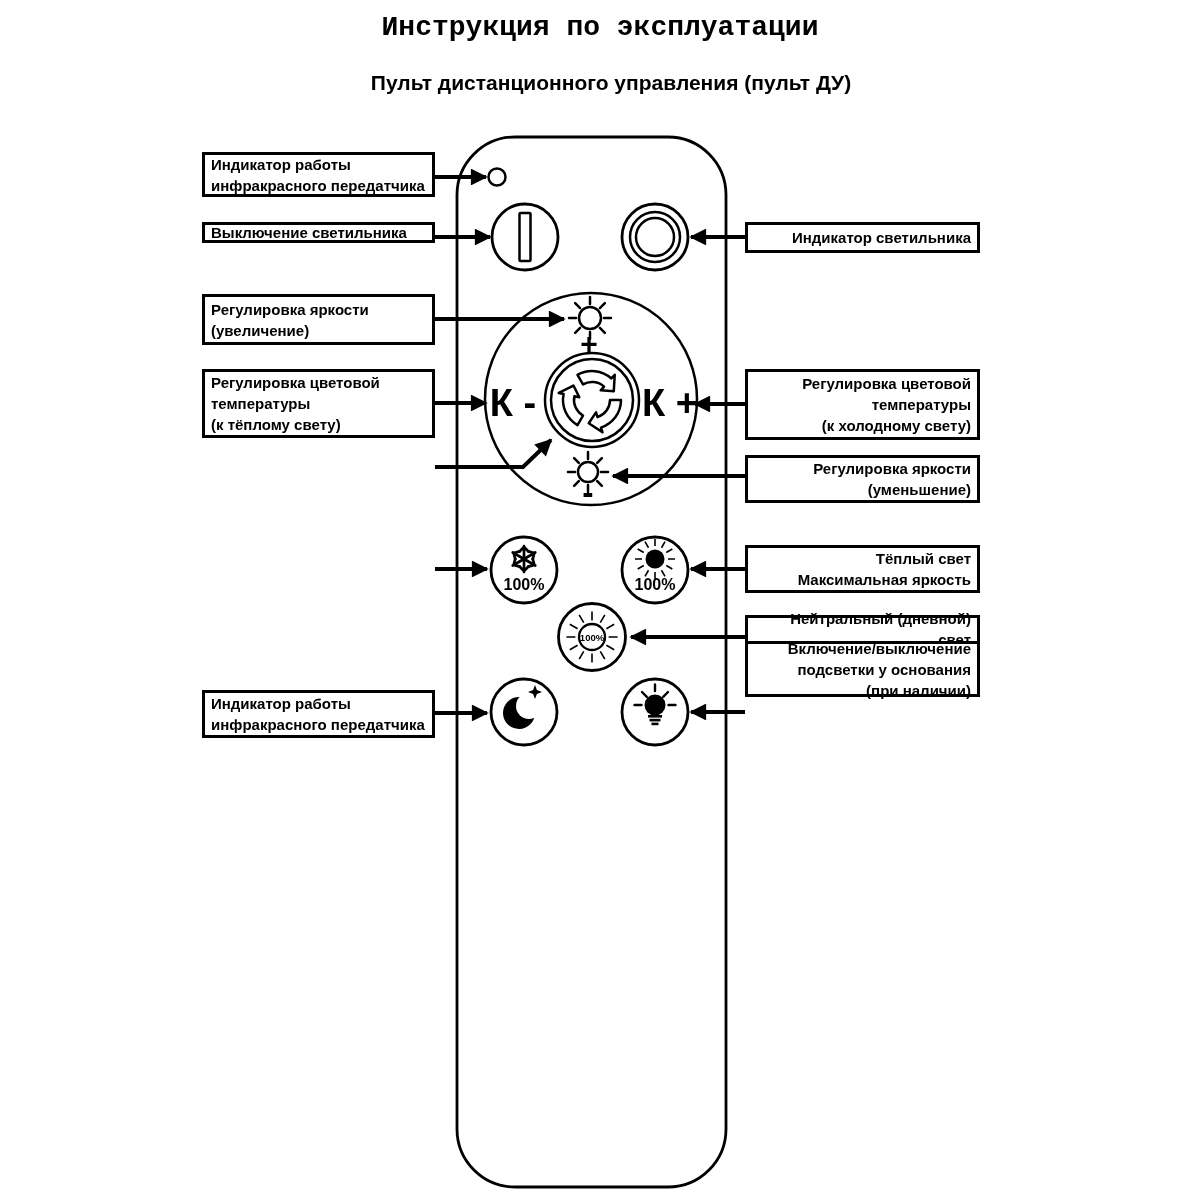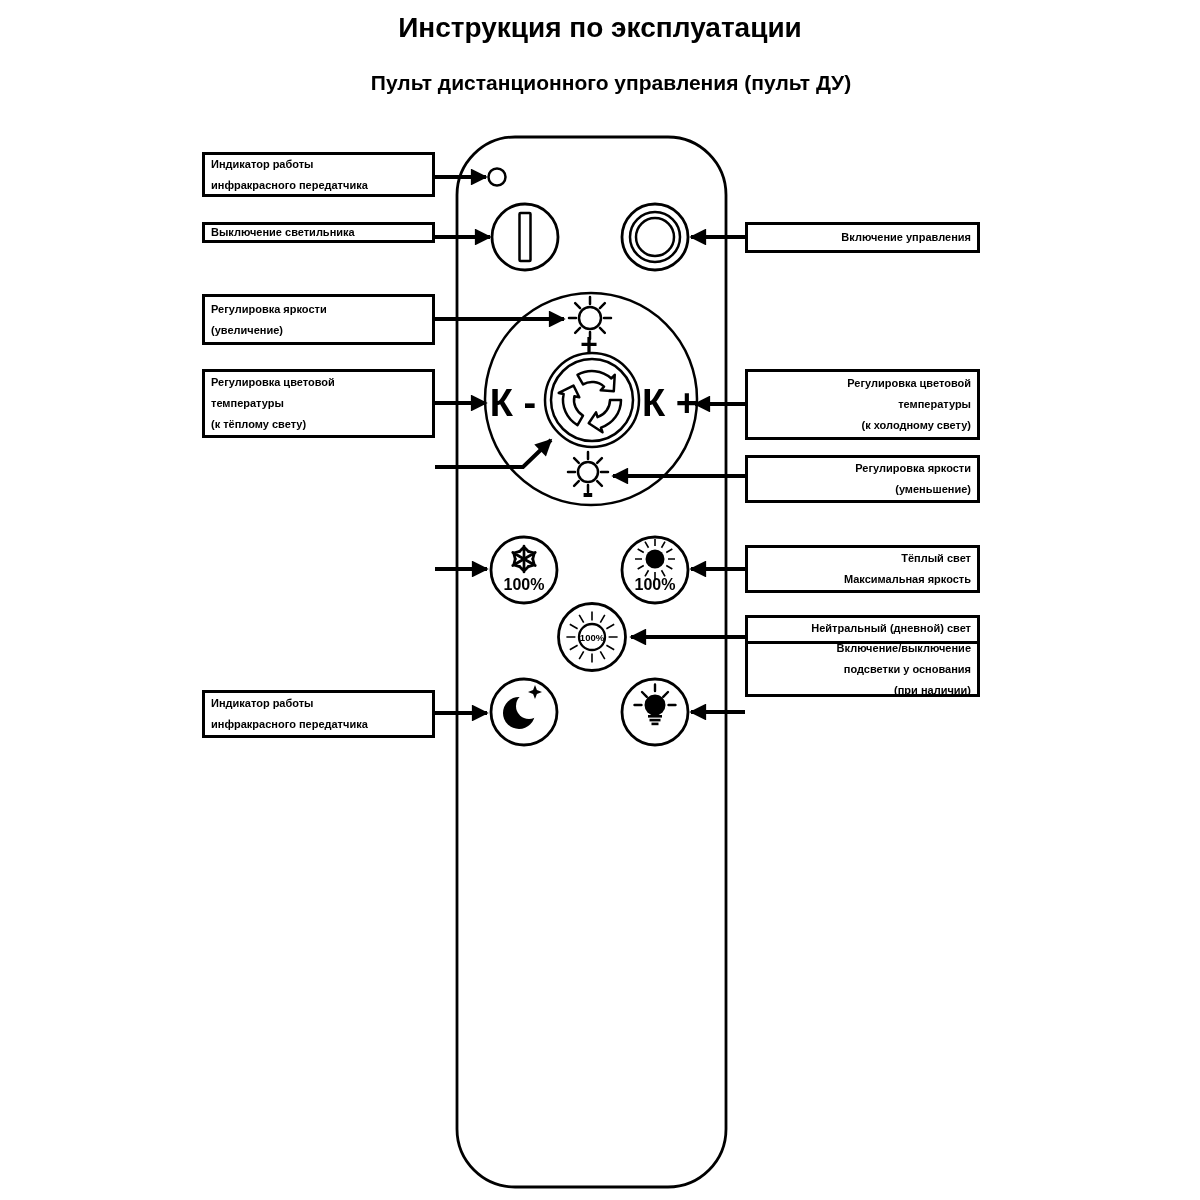--- a/index.html
+++ b/index.html
@@ -2,29 +2,29 @@
 <html><head>
 <meta charset="utf-8">
 <style>
   html,body { margin:0; padding:0; background:#ffffff; }
   .page {
     position:relative; width:1200px; height:1200px; background:#ffffff;
     font-family:"Liberation Sans", sans-serif; color:#000; overflow:hidden;
   }
   .title {
     position:absolute; top:12px; left:0; width:100%; margin:0;
-    text-align:center; font-size:28px; font-weight:bold; line-height:32px;
+    text-align:center; font-size:28px; font-weight:bold; line-height:32px;font-family:Liberation Mono, monospace;
   }
   .subtitle {
     position:absolute; top:71px; left:0; width:100%; margin:0;
     text-align:center; font-size:21px; font-weight:bold; line-height:24px;padding-left:11px;
   }
   .lbox {
     position:absolute; box-sizing:border-box; background:#ffffff;
-    border:3px solid #000; font-size:11px; font-weight:bold; line-height:21px;
+    border:3px solid #000; font-size:15px; font-weight:bold; line-height:21px;
     display:flex; align-items:center; white-space:pre-line;
   }
   .lbox.left  { left:202px; width:233px; padding:0 6px; text-align:left; }
   .lbox.right { left:745px; width:235px; padding:0 6px; justify-content:flex-end; text-align:right; }
   svg.diagram { position:absolute; left:0; top:0; }
   svg text { font-family:"Liberation Sans", sans-serif; font-weight:bold; fill:#000; text-anchor:middle; }
   .tbig  { font-size:38px; }
   .tplus { font-size:30px; }
   .tminus{ font-size:34px; }
   .tpct  { font-size:16px; }
@@ -51,21 +51,21 @@
 инфракрасного передатчика</div>
   <div class="lbox left" style="top:222px;height:21px">Выключение светильника</div>
   <div class="lbox left" style="top:294px;height:51px">Регулировка яркости
 (увеличение)</div>
   <div class="lbox left" style="top:369px;height:69px">Регулировка цветовой
 температуры
 (к тёплому свету)</div>
   <div class="lbox left" style="top:690px;height:48px">Индикатор работы
 инфракрасного передатчика</div>
 
-  <div class="lbox right" style="top:222px;height:31px">Включение управления</div>
+  <div class="lbox right" style="top:222px;height:31px">Индикатор светильника</div>
   <div class="lbox right" style="top:369px;height:71px">Регулировка цветовой
 температуры
 (к холодному свету)</div>
   <div class="lbox right" style="top:455px;height:48px">Регулировка яркости
 (уменьшение)</div>
   <div class="lbox right" style="top:545px;height:48px">Тёплый свет
 Максимальная яркость</div>
   <div class="lbox right" style="top:615px;height:48px">Нейтральный (дневной) свет
 Максимальная яркость</div>
   <div class="lbox right" style="top:641px;height:56px">Включение/выключение

